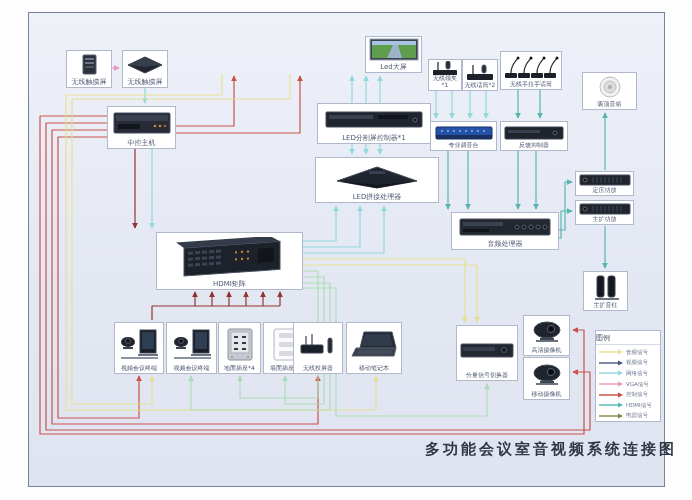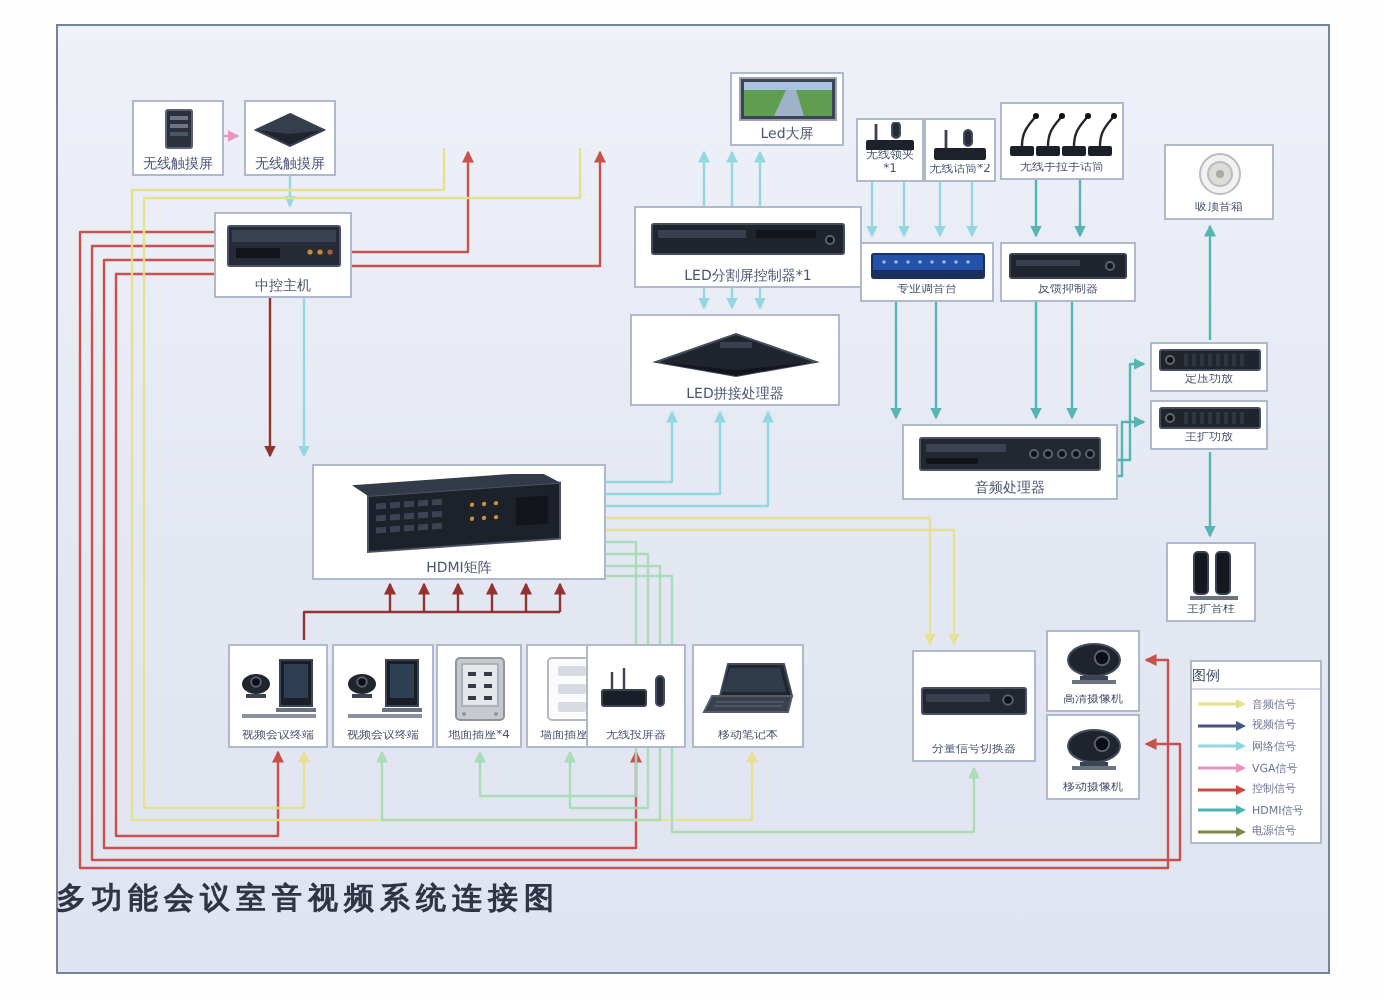--- a/index.html
+++ b/index.html
@@ -9,21 +9,21 @@
          background:linear-gradient(180deg,#eef1f8 0%,#e3e7f2 60%,#e0e4f0 100%);
          border:1px solid #76819c;box-sizing:border-box;}
   #wires{position:absolute;left:0;top:0;width:692px;height:500px;z-index:2;}
   .node{position:absolute;background:#ffffff;border:1px solid #b0b8cc;box-sizing:border-box;
         display:flex;flex-direction:column;align-items:center;justify-content:flex-end;
         padding:1px;z-index:3;}
   .node .ic{flex:1 1 auto;display:flex;align-items:center;justify-content:center;
         width:100%;min-height:0;overflow:hidden;}
   .node .lbl{flex:0 0 auto;font-size:7px;line-height:1.15;color:#4a5570;text-align:center;
         width:100%;overflow:hidden;}
-  .title{position:absolute;left:28px;width:649px;top:440px;text-align:left;
+  .title{position:absolute;left:28px;width:649px;top:440px;text-align:right;
         font-size:15px;font-weight:bold;color:#2e3545;letter-spacing:3px;z-index:3;}
   .legend{position:absolute;left:595px;top:330px;width:66px;height:92px;background:#fff;
         border:1px solid #b0b8cc;box-sizing:border-box;z-index:3;}
   .legend .ltitle{font-size:7px;color:#3f4a63;margin:2px 0 2px;
         border-bottom:1px solid #d5d9e4;padding-bottom:1px;}
   .lrow{display:flex;align-items:center;gap:3px;padding:0 3px;height:10.6px;}
   .lrow span{font-size:5.5px;color:#6b7690;white-space:nowrap;transform-origin:left center;}
 </style>
 </head>
 <body>
@@ -165,21 +165,21 @@
       <svg width="100" height="22">
           <rect x="2" y="4" width="96" height="15" rx="1" fill="#20242d" stroke="#454c5e"></rect>
           <rect x="5" y="7" width="44" height="4" fill="#39404f"></rect>
           <rect x="54" y="7" width="30" height="4" fill="#12151c"></rect>
           <circle cx="91" cy="12" r="2" fill="#0f1218" stroke="#5a6172"></circle>
         </svg>
     </div>
     <div class="lbl">LED分割屏控制器*1</div>
   </div>
 
-  <div class="node" style="left:315px;top:157px;width:105px;height:46px;">
+  <div class="node" style="left:315px;top:157px;width:124px;height:46px;">
     <div class="ic">
       <svg width="96" height="30">
           <polygon points="8,20 48,6 88,20 48,27" fill="#20242d" stroke="#454c5e"></polygon>
           <polygon points="8,20 48,27 88,20 48,24" fill="#12151c"></polygon>
           <rect x="40" y="10" width="16" height="3" fill="#39404f"></rect>
         </svg>
     </div>
     <div class="lbl">LED拼接处理器</div>
   </div>
 

